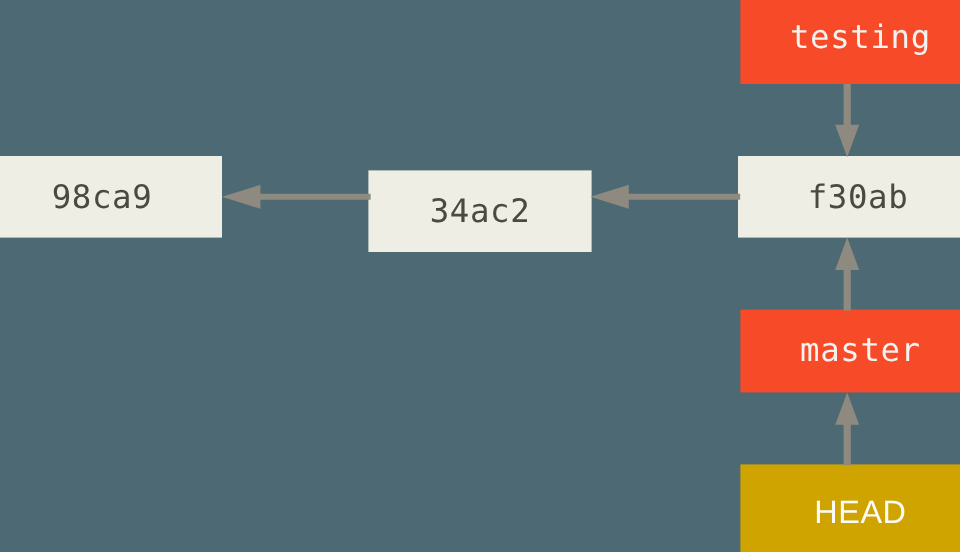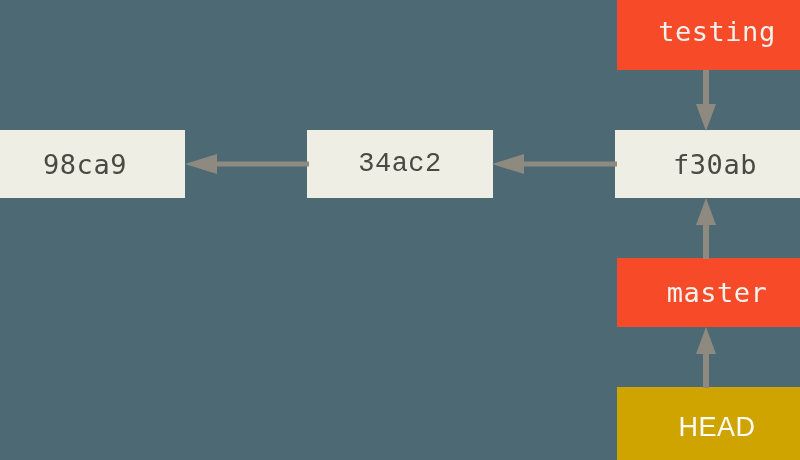--- a/index.html
+++ b/index.html
@@ -43,21 +43,21 @@
   }
   .head {
     background: #d0a400;
     color: #fbfbf7;
     font-family: "Liberation Sans", sans-serif;
     font-size: 27px;
   }
 
   
   #node-98ca9  { left: -15px; top: 130px; width: 200px; height: 68px; }
-  #node-34ac2  { left: 307px; top: 130px; width: 186px; height: 68px; font-family: Liberation Mono, monospace; }
+  #node-34ac2  { left: 307px; top: 142px; width: 186px; height: 68px; }
   #node-f30ab  { left: 615px; top: 130px; width: 200px; height: 68px; }
   #node-master { left: 617px; top: -8px;  width: 200px; height: 78px; }
   #node-testing{ left: 617px; top: 258px; width: 200px; height: 69px; }
   #node-head   { left: 617px; top: 387px; width: 200px; height: 81px; }
 
   
   .arrow {
     position: absolute;
   }
   .arrow svg { display: block; }

